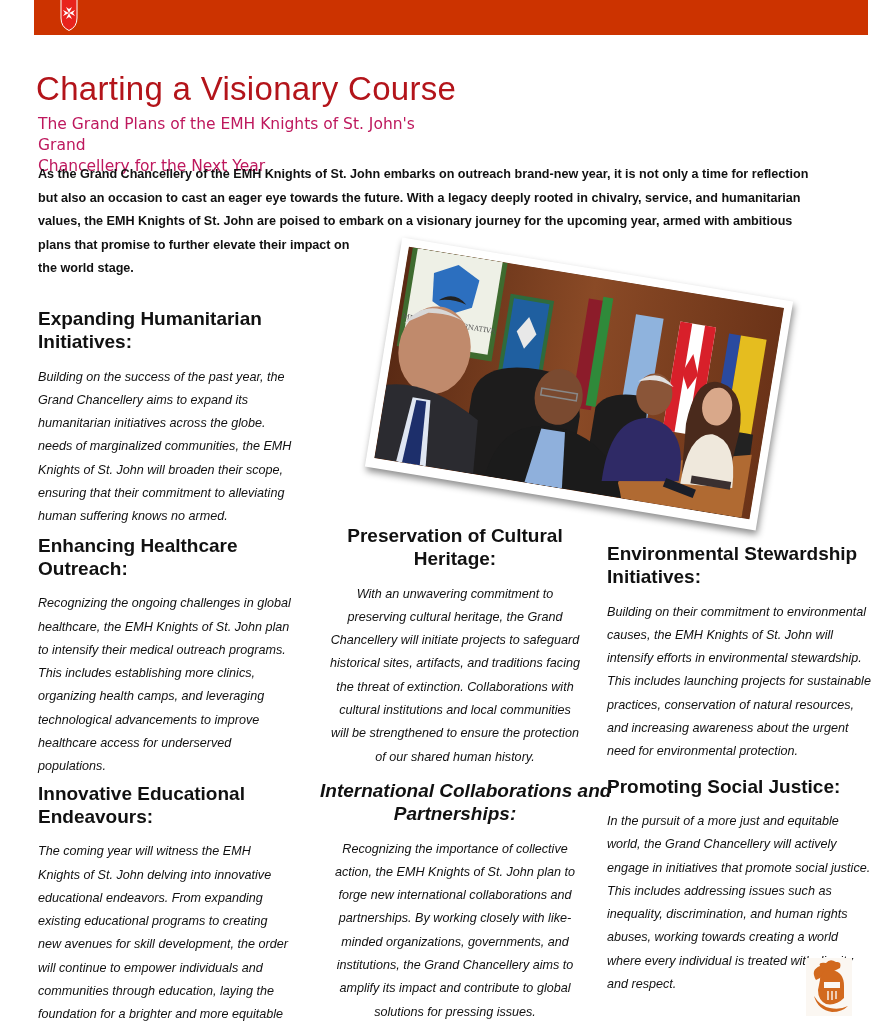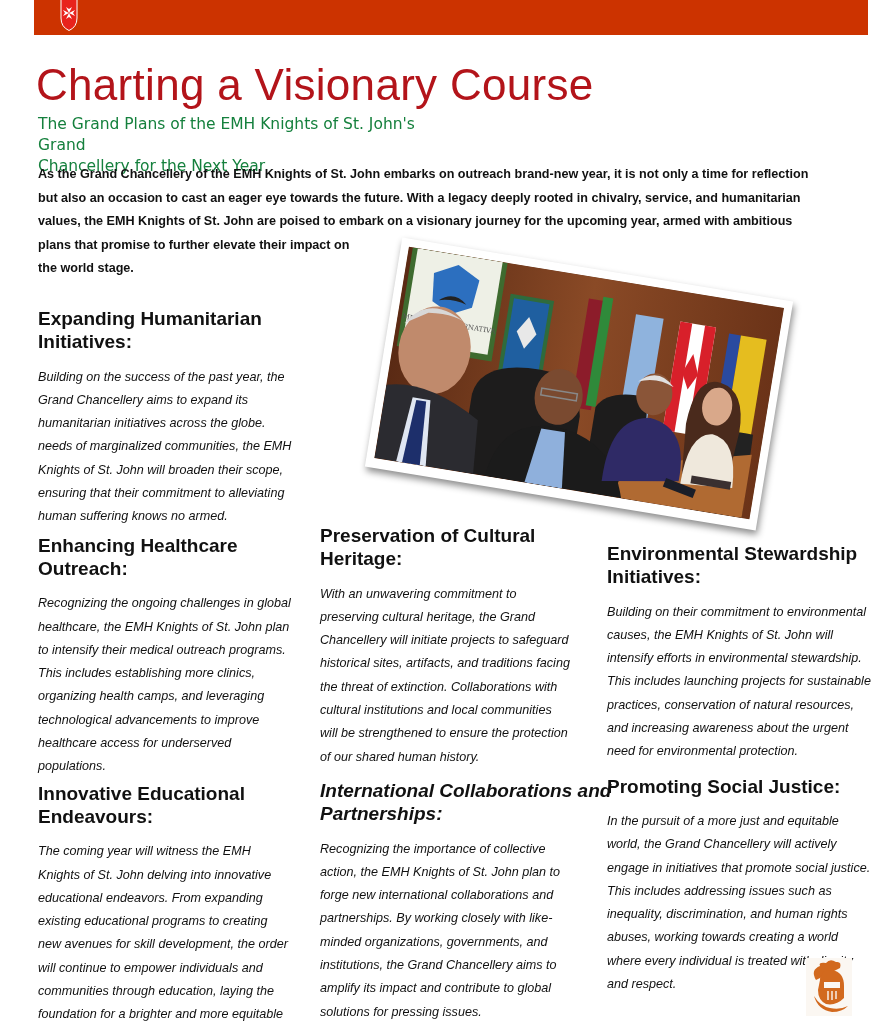--- a/index.html
+++ b/index.html
@@ -1,21 +1,21 @@
 <!DOCTYPE html>
 <html><head>
 <meta charset="utf-8">
 <style>
   html, body { margin:0; padding:0; background:#ffffff; }
   body { width:887px; height:1024px; position:relative; overflow:hidden;
          font-family:"Liberation Sans", sans-serif; color:#111; }
   .banner { position:absolute; left:34px; top:0; width:834px; height:35px; background:#cc3300; }
   .shield { position:absolute; left:26px; top:-2px; width:18px; height:33px; }
-  .title { position:absolute; left:36px; top:60px; font-size:44px; color:#b3141a; letter-spacing:0.3px; white-space:nowrap; }
-  .subtitle { position:absolute; left:38px; top:114px; width:420px; font-size:15.5px; line-height:21px; color:#15803d;
+  .title { position:absolute; left:36px; top:70px; font-size:33px; color:#b3141a; letter-spacing:0.3px; white-space:nowrap; }
+  .subtitle { position:absolute; left:38px; top:114px; width:420px; font-size:15.5px; line-height:21px; color:#be185d;
               font-family:"DejaVu Sans", sans-serif; }
   .intro { position:absolute; left:38px; top:163px; width:800px; font-size:12.6px; font-weight:bold; line-height:23.5px; }
   .intro .l { display:block; white-space:nowrap; }
   .col { position:absolute; font-size:12.6px; line-height:23.3px; }
   .col h3 { margin:0; font-size:19px; font-weight:bold; line-height:23.3px; }
   .col p { margin:0; }
   .col .l { display:block; white-space:nowrap;font-style:italic; }
   .gap { height:12px; }
   .photo-wrap { position:absolute; left:381px; top:268px; width:396px; height:232px;
                 transform:rotate(9.3deg); transform-origin:center center;
@@ -154,21 +154,21 @@
       <span class="l">existing educational programs to creating</span>
       <span class="l">new avenues for skill development, the order</span>
       <span class="l">will continue to empower individuals and</span>
       <span class="l">communities through education, laying the</span>
       <span class="l">foundation for a brighter and more equitable</span>
       <span class="l">future.</span>
     </p>
   </section>
 </div>
 
-<div class="col" style="left:320px; top:524px; width:270px;">
+<div class="col" style="left:320px; top:524px; width:270px;text-align:center;">
   <section>
     <h3>Preservation of Cultural Heritage:</h3>
     <div class="gap"></div>
     <p>
       <span class="l">With an unwavering commitment to</span>
       <span class="l">preserving cultural heritage, the Grand</span>
       <span class="l">Chancellery will initiate projects to safeguard</span>
       <span class="l">historical sites, artifacts, and traditions facing</span>
       <span class="l">the threat of extinction. Collaborations with</span>
       <span class="l">cultural institutions and local communities</span>

